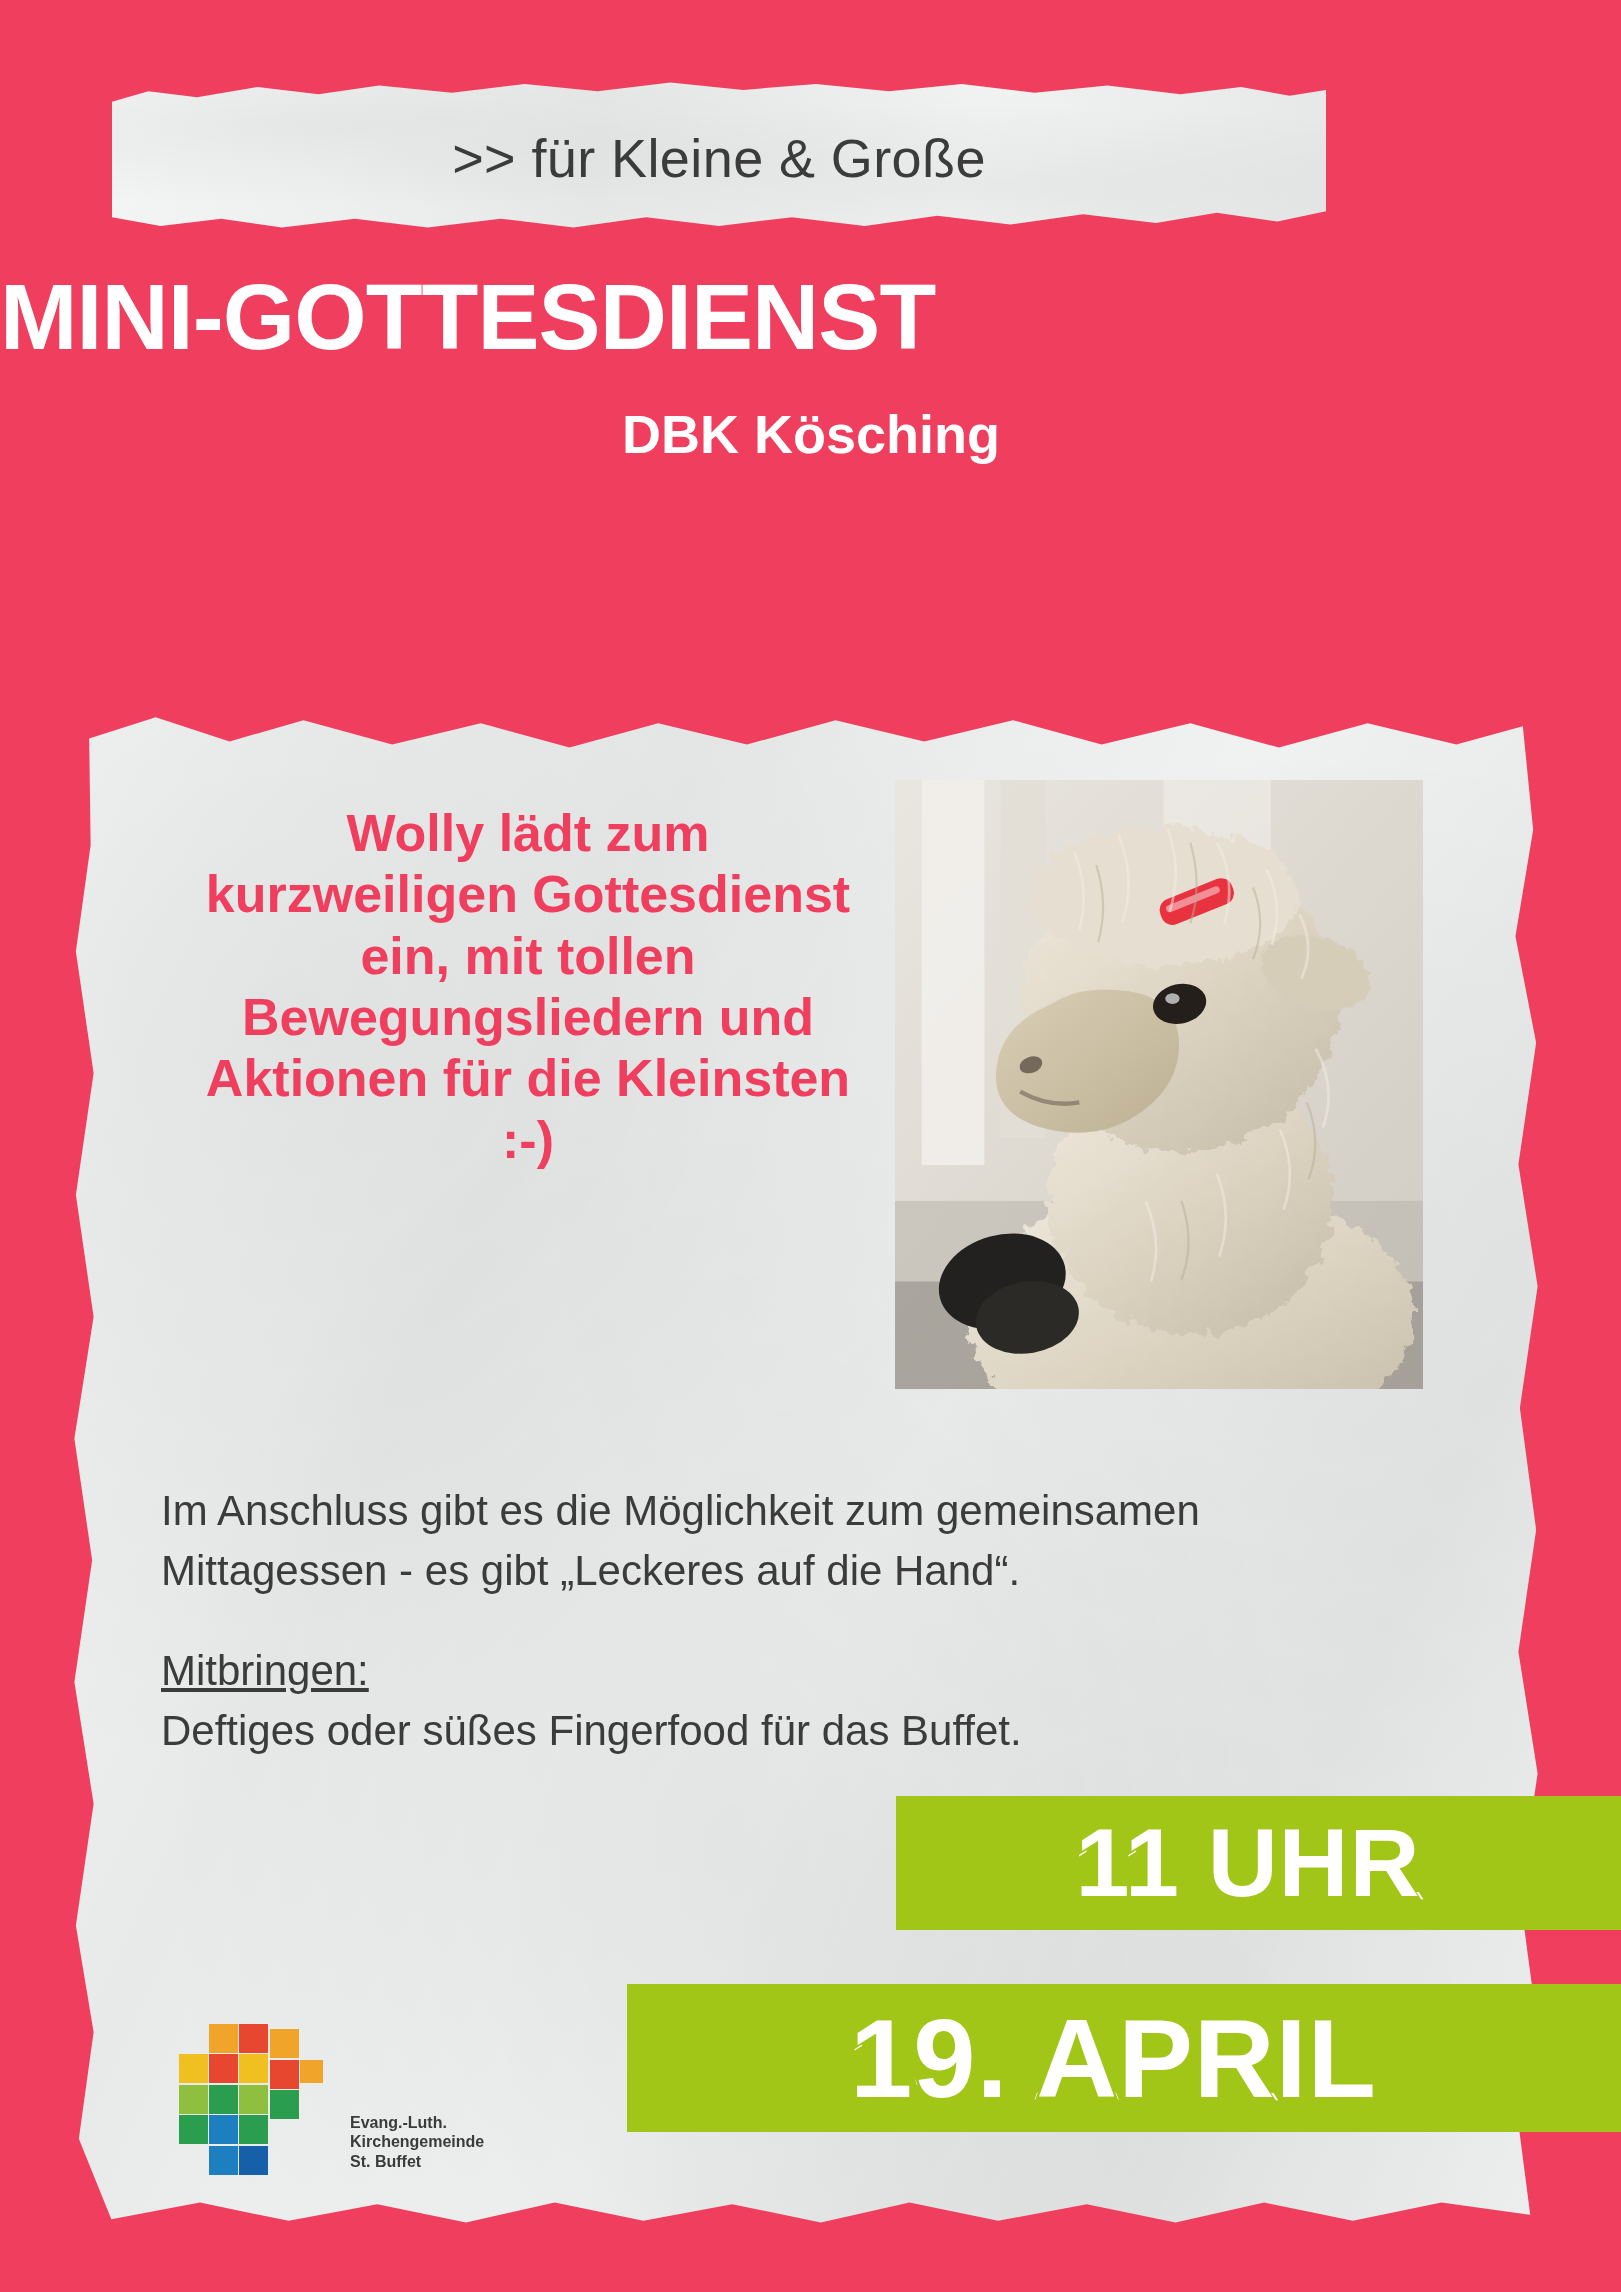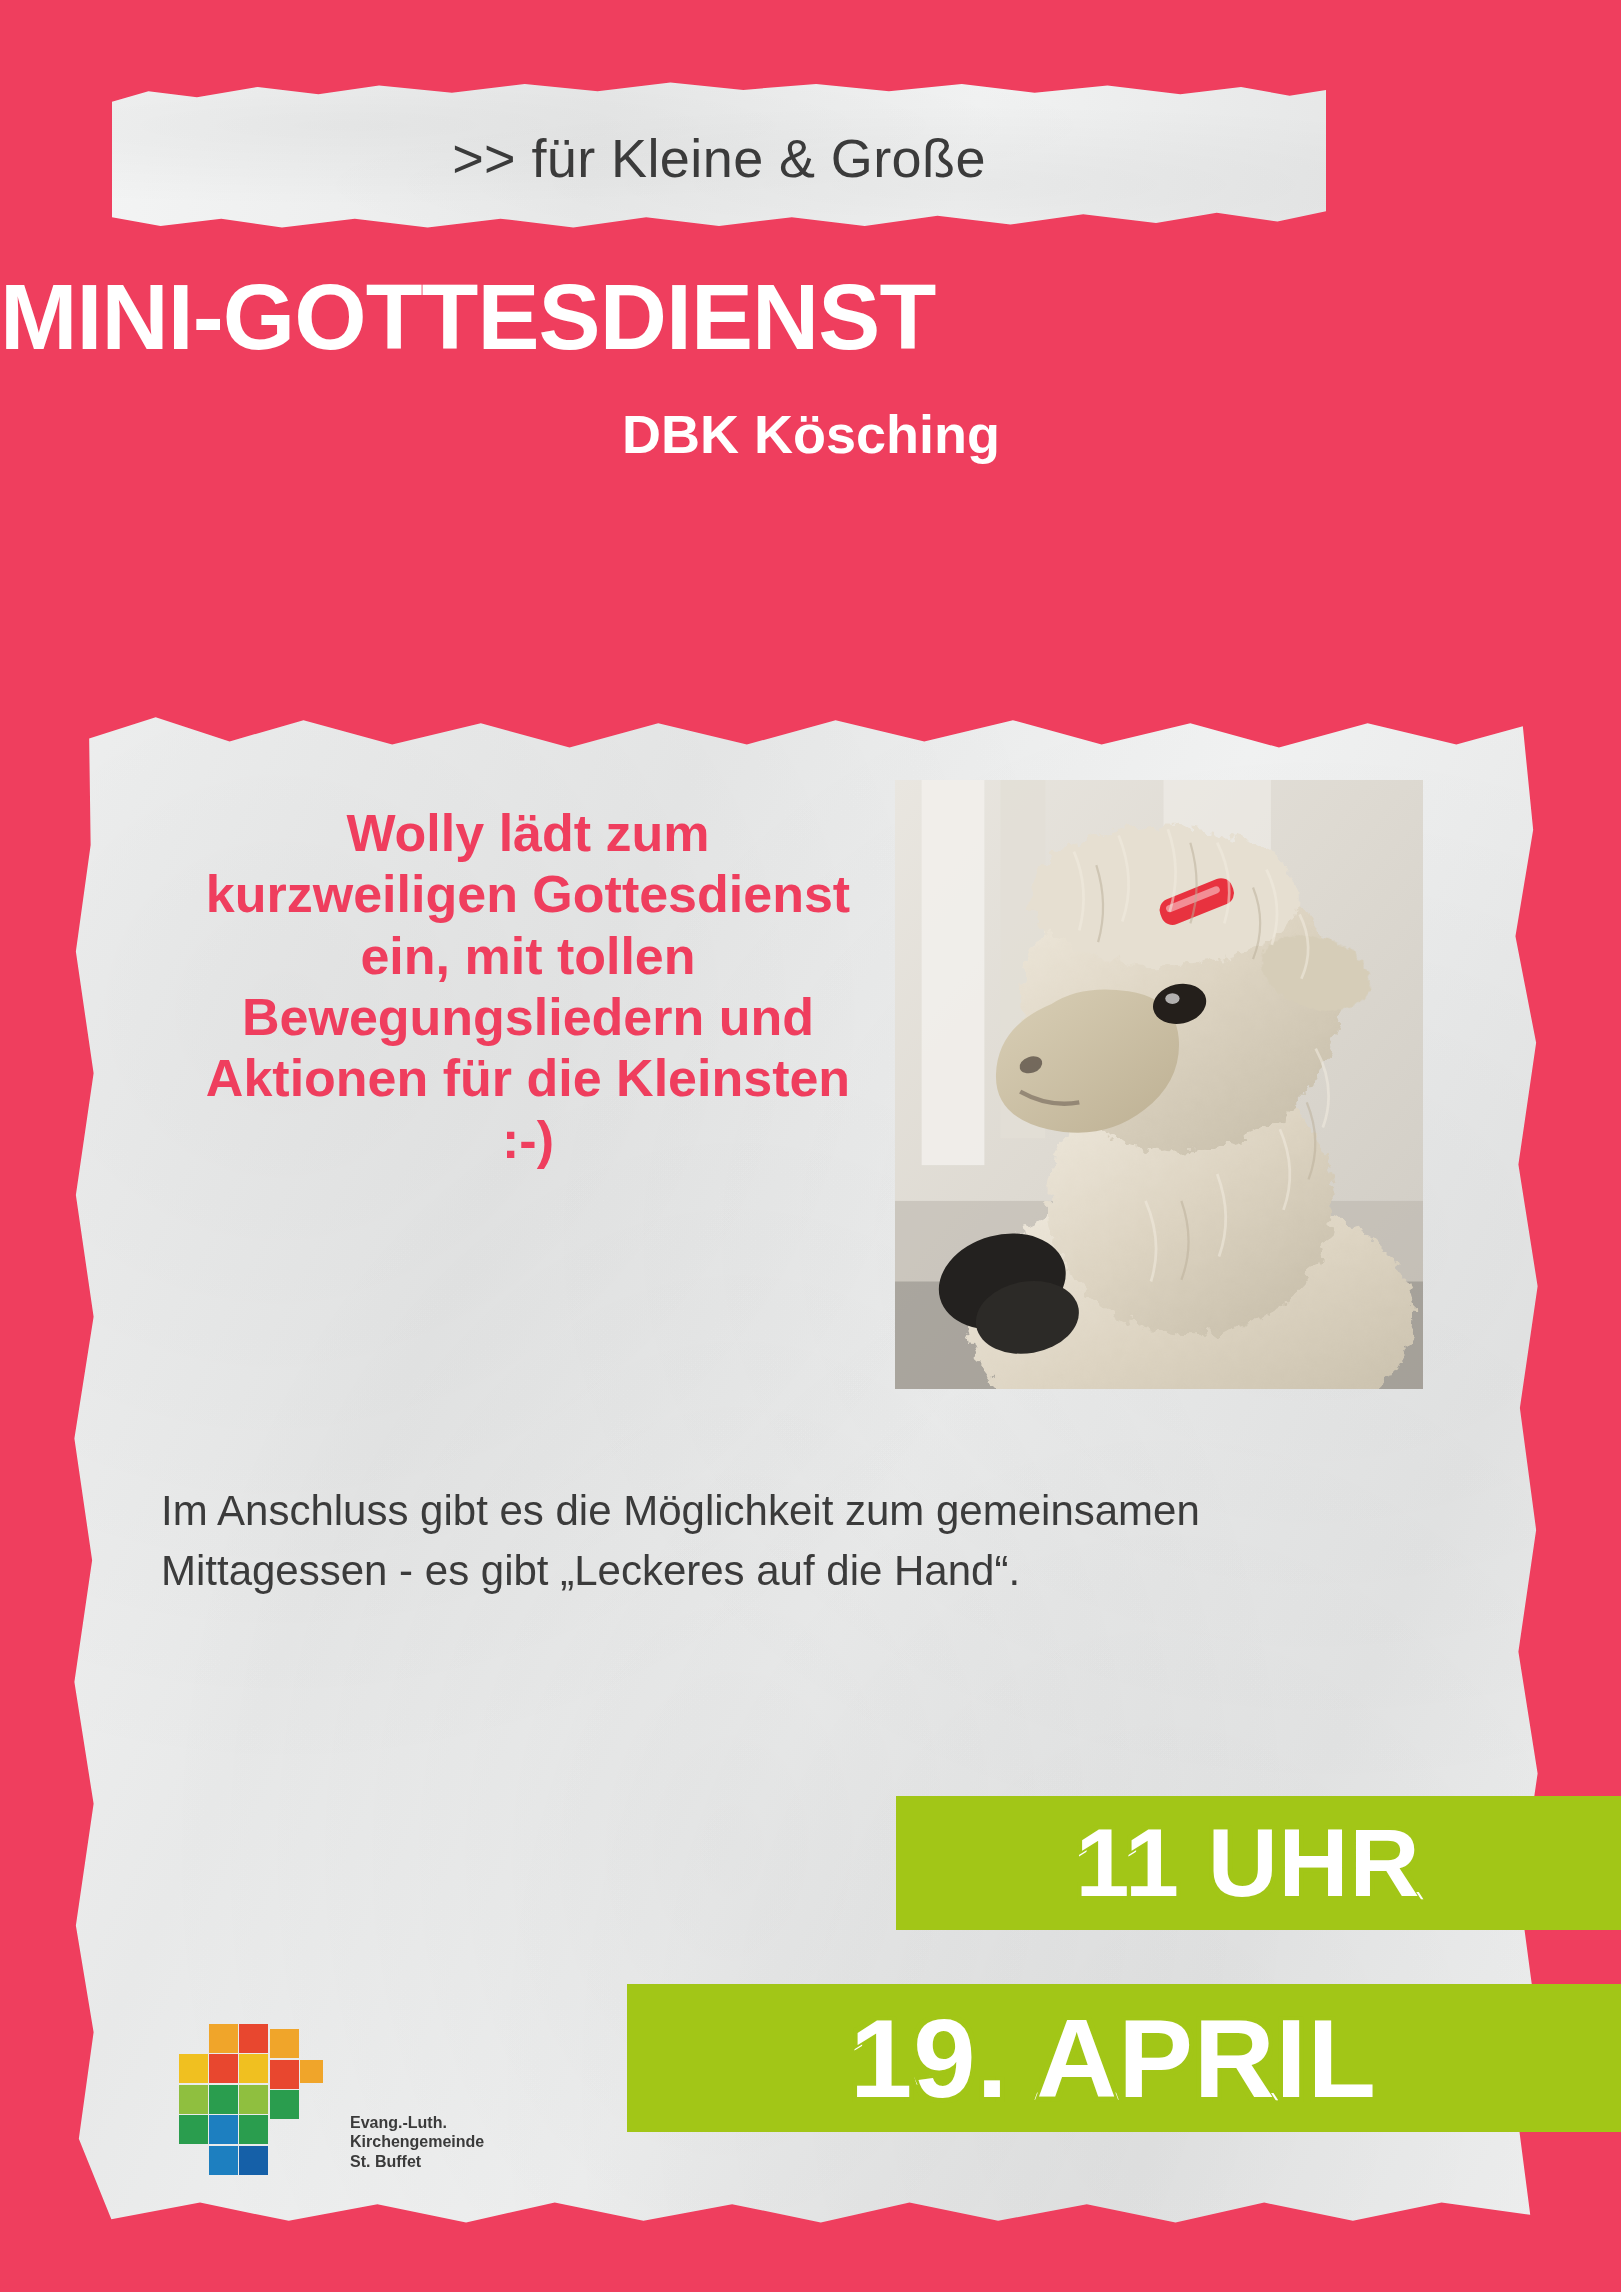--- a/index.html
+++ b/index.html
@@ -313,20 +313,24 @@
         <path d="M330 70 q14 48 0 90"></path>
         <path d="M400 120 q16 40 0 80"></path>
         <path d="M460 360 q18 44 2 86"></path>
         <path d="M320 470 q16 46 0 88"></path>
       </g>
     </svg>
   </div>
 
   <div class="body-text">
     <p>Im Anschluss gibt es die Möglichkeit zum gemeinsamen Mittagessen - es gibt „Leckeres auf die Hand“.</p>
+    <p>
+      <span class="label-underline">Mitbringen:</span>
+      <span>Deftiges oder süßes Fingerfood für das Buffet.</span>
+    </p>
   </div>
 </div>
 
 <div class="green-bar bar-time">
   <span class="txt">11 UHR</span>
 </div>
 <div class="green-bar bar-date">
   <span class="txt">19. APRIL</span>
 </div>
 

